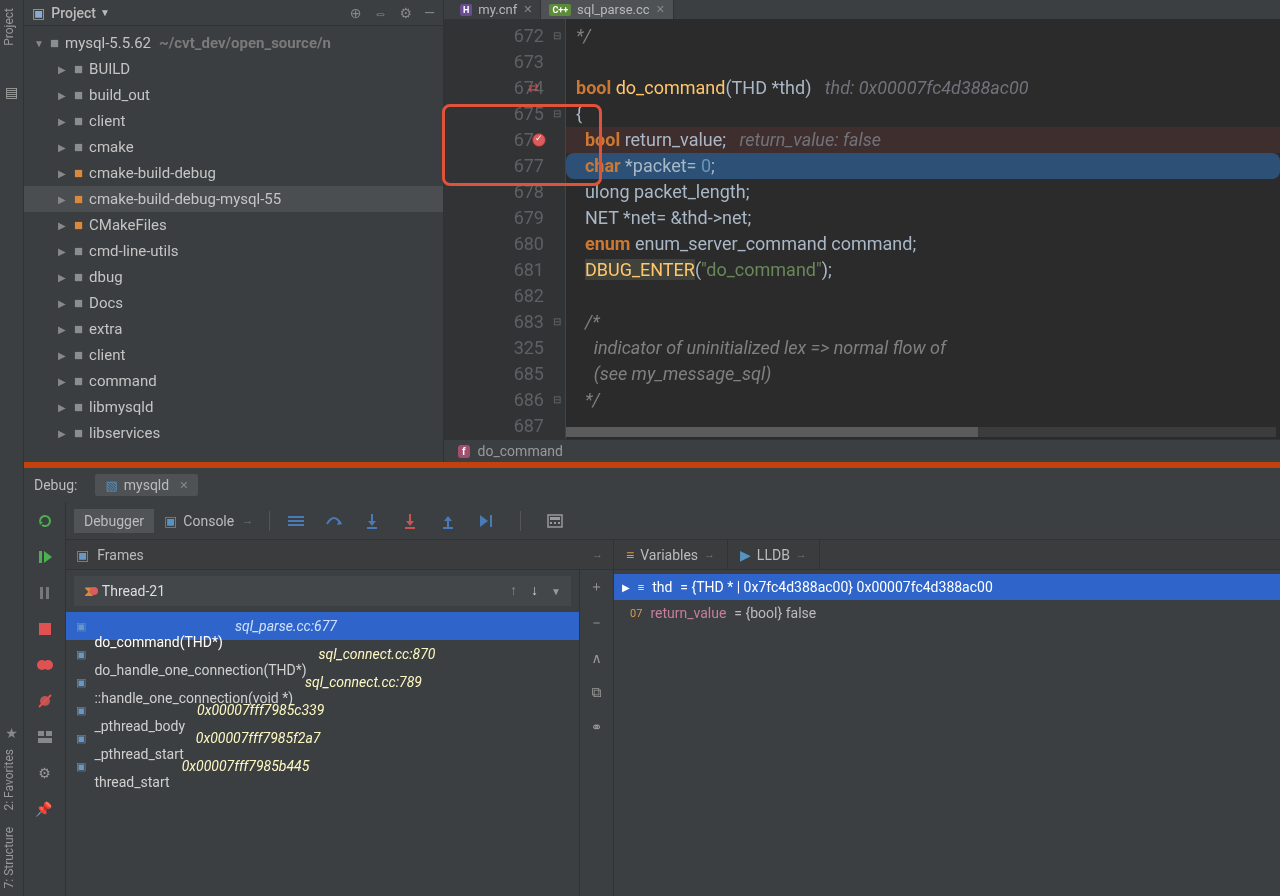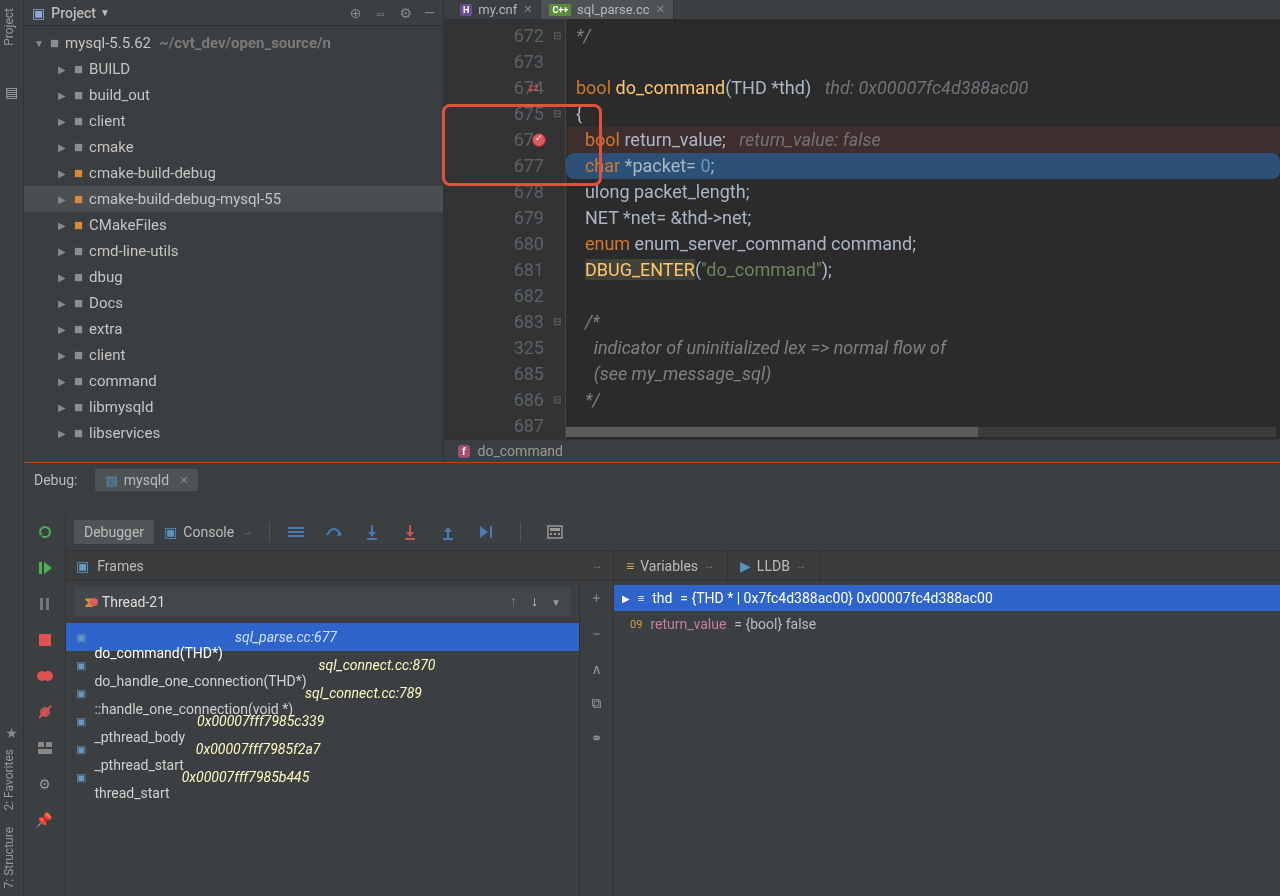--- a/index.html
+++ b/index.html
@@ -50,40 +50,40 @@
 .gutter .ln { height: 26px; line-height: 26px; padding-right: 8px; }
 .gutter .bp { position: absolute; left: 88px; width: 14px; height: 14px; background: #db5c5c; border: 1px solid #8a2c2c; border-radius: 50%; }
 .gutter .bp::after{ content:"✓"; color:#fff; font-size:9px; position:absolute; left:2px; top:-1px; }
 .gutter .swap-arrows { position: absolute; left: 84px; color: #c05555; font-size: 13px;}
 .fold-col { width: 14px; background: #313335; border-right: 1px solid #444; position: relative; }
 .fold-col .mk { position:absolute; left:1px; color:#6e6e6e; font-size:10px; }
 .code { flex: 1; background: #2b2b2b; padding-top: 4px; white-space: pre; overflow: hidden; }
 .code .line { height: 26px; line-height: 26px; padding-left: 10px; position: relative; }
 .code .line.exec { background: #2d5176; border-radius: 8px; }
 .code .line.hlret { background: #3f2e2e; }
-.kw { color: #cc7832; font-weight: normal; }
+.kw { color: #cc7832; font-weight: bold; }
 .fn { color: #ffc66d; }
 .punc { color: #a9b7c6; }
 .ident { color: #a9b7c6; }
 .num { color: #6897bb; }
 .str { color: #6a8759; }
 .cmt { color: #808080; font-style: italic; }
 .hint { color: #72737a; font-style: italic; }
 .boxfn { background: #41423a; }
 .code-scroll{ position:absolute; left:122px; right:4px; bottom:2px; height:10px; background:#3a3c3e; }
 .code-scroll .thumb{ position:absolute; left:0; width:58%; height:100%; background:#595b5d; }
 
 .breadcrumb { height: 28px; background: #3c3f41; border-top: 1px solid #323232; display: flex; align-items: center; padding-left: 14px; gap: 8px; color: #999; }
 .breadcrumb .fbadge { background: #a0506d; color:#fff; font-size:10px; padding:1px 4px; border-radius:3px; font-weight:bold; }
 
 
 .red-rect { position: absolute; border: 3px solid #e0523a; border-radius: 8px; pointer-events: none; }
 
 
-.debug-panel { position: absolute; left: 24px; right: 0; top: 462px; bottom: 0; background: #3c3f41; display: flex; flex-direction: column; border-top: 1px solid #c2410c; gap: 16px; }
+.debug-panel { position: absolute; left: 24px; right: 0; top: 462px; bottom: 0; background: #3c3f41; display: flex; flex-direction: column; border-top: 6px solid #c2410c; }
 .debug-header { height: 34px; display: flex; align-items: center; padding-left: 10px; }
 .debug-header .label { color: #bbb; margin-right: 18px; }
 .debug-header .cfg { display:flex; align-items:center; gap:6px; background:#4e5254; padding:3px 10px; border-radius:2px;}
 .debug-header .cfg .cicon{ color:#5394c4; font-size:13px;}
 .debug-header .cfg .cclose{ color:#888; font-size:11px; margin-left:4px;}
 
 .debug-body { flex: 1; display: flex; }
 .debug-left-rail { width: 42px; background: #3c3f41; border-right: 1px solid #323232; display: flex; flex-direction: column; align-items: center; padding-top: 10px; gap: 18px; }
 .rail-icon { width: 22px; height: 18px; display:flex; align-items:center; justify-content:center; cursor:pointer; }
 
@@ -497,21 +497,21 @@
           </div>
           <div class="vars-body" id="vars-body">
               <div class="var-row sel">
                 <span class="varr">▶</span>
                 <span class="vicon" style="color:#fff">≡</span>
                 <span class="vname">thd</span>
                 <span class="vval">= {THD * | 0x7fc4d388ac00} 0x00007fc4d388ac00</span>
               </div>
               <div class="var-row">
                 <span class="varr"></span>
-                <span class="vicon" style="color:#d89c4a">09</span>
+                <span class="vicon" style="color:#d89c4a">07</span>
                 <span class="vname">return_value</span>
                 <span class="vval">= {bool} false</span>
               </div>
             </div>
         </div>
       </div>
     </div>
   </div>
 </div>
 

